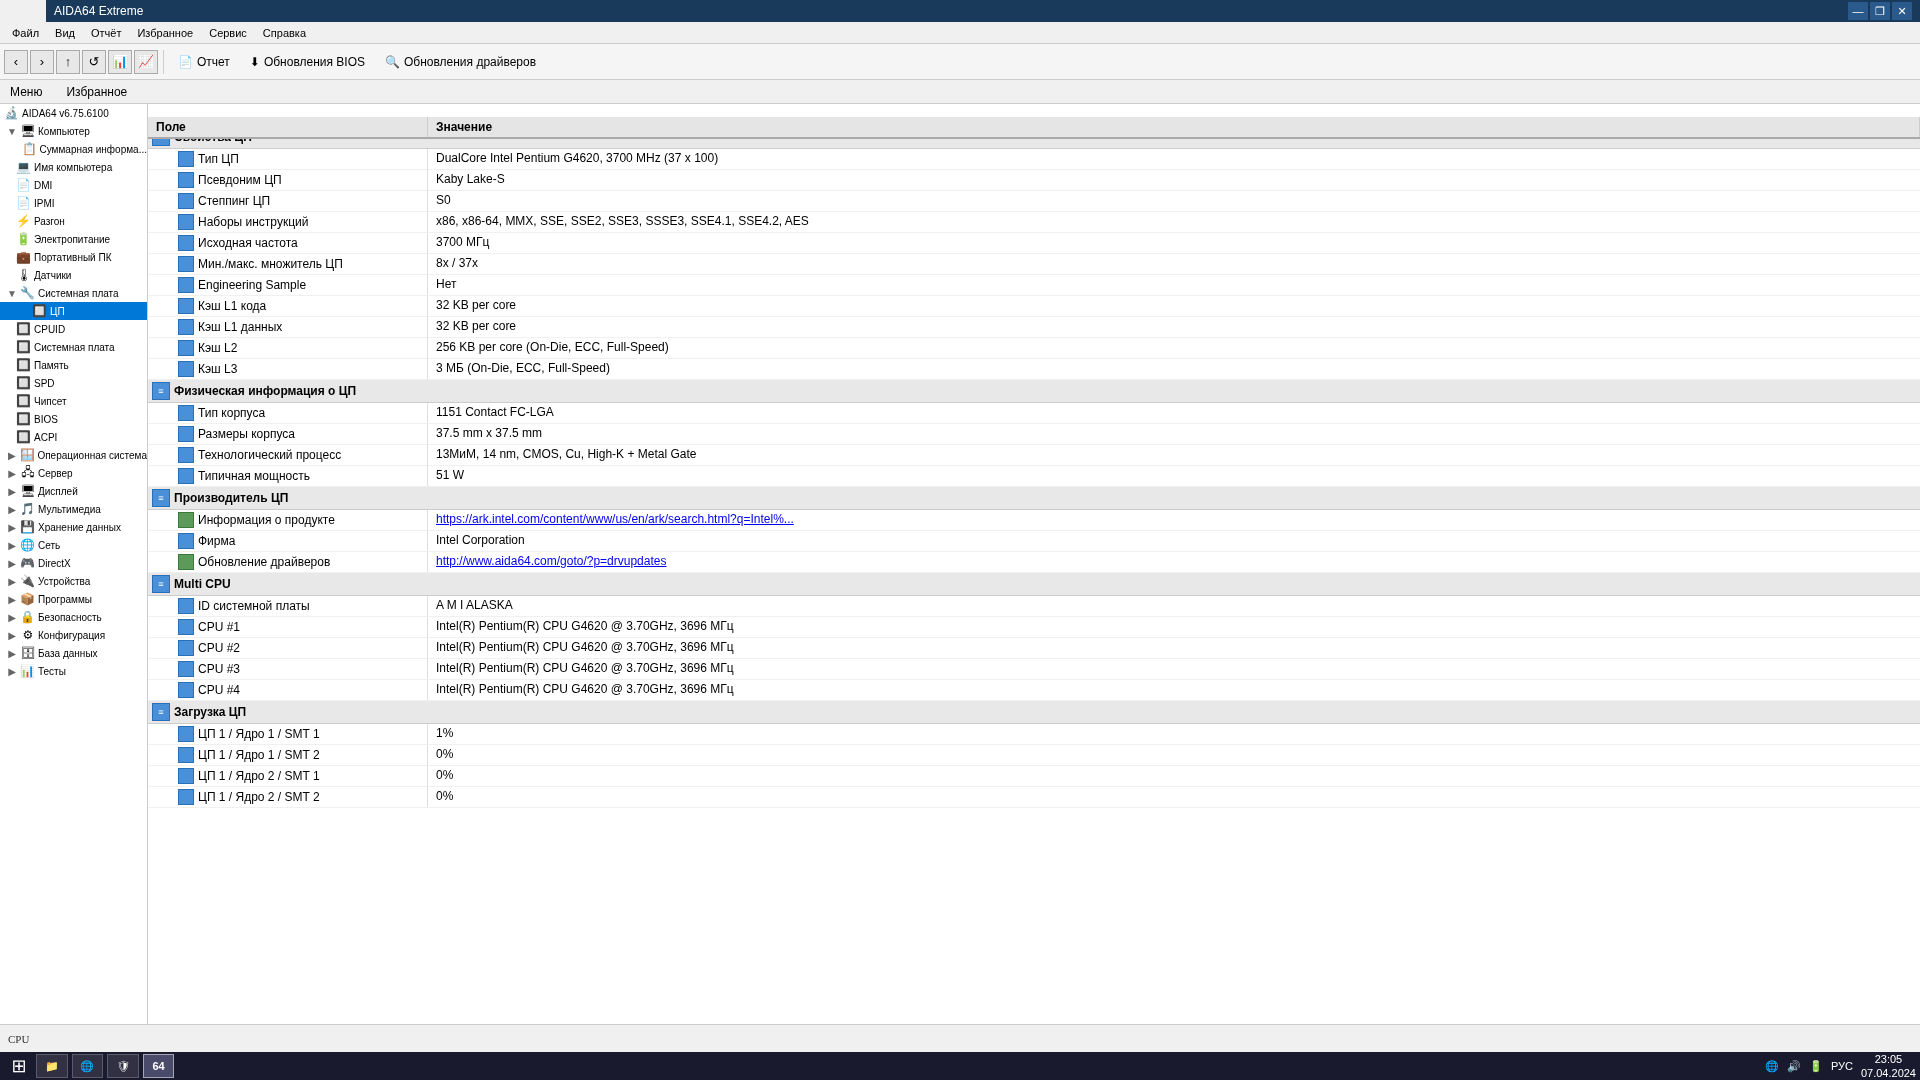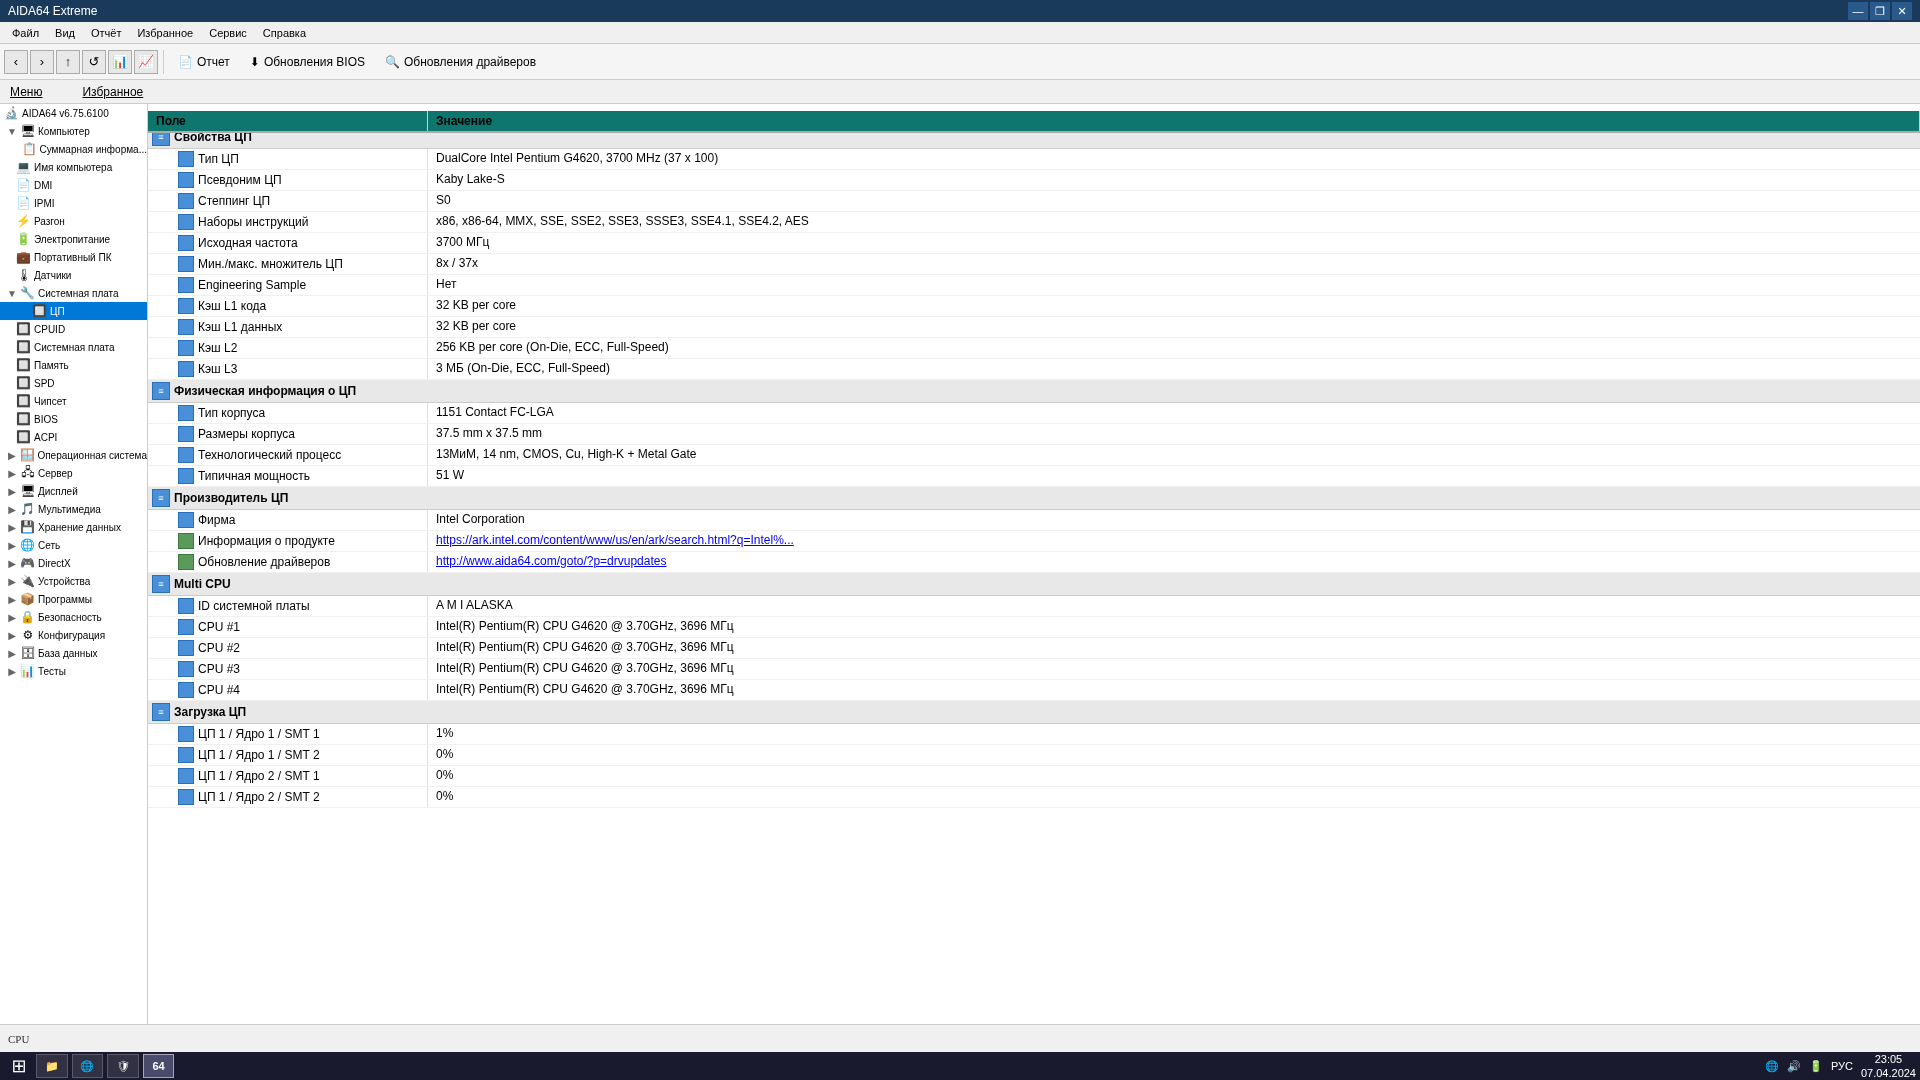--- a/index.html
+++ b/index.html
@@ -7,20 +7,21 @@
     
     
     #titlebar {
       background: #1a3a5c;
       color: white;
       height: 22px;
       display: flex;
       align-items: center;
       padding: 0 8px;
       justify-content: space-between;
+      margin-left: 46px;
     }
     #titlebar .controls { display: flex; gap: 2px; }
     #titlebar .ctrl-btn {
       width: 20px; height: 18px;
       background: #2a5a8c;
       border: none;
       color: white;
       font-size: 11px;
       cursor: pointer;
       display: flex; align-items: center; justify-content: center;
@@ -72,22 +73,21 @@
     }
 
     
     #secondbar {
       background: #f0f0f0;
       border-bottom: 1px solid #ccc;
       height: 24px;
       display: flex;
       align-items: center;
       padding: 0 4px;
-      gap: 28px;
-      text-decoration: underline;
+      gap: 12px;
     }
     .secondbar-item { font-size: 12px; cursor: pointer; padding: 2px 6px; }
 
     
     #main {
       display: flex;
       height: calc(1080px - 22px - 22px - 36px - 24px - 28px - 28px);
     }
 
     
@@ -129,24 +129,24 @@
     #content {
       flex: 1;
       background: white;
       overflow-y: auto;
       overflow-x: auto;
     }
     
     
     #col-headers {
       display: flex;
-      background: #0f766e;
+      background: #e5e5e5;
       border-bottom: 2px solid #aaa;
       position: sticky;
-      top: 7px;
+      top: 13px;
       z-index: 10;
     }
     .col-header {
       padding: 3px 8px;
       font-weight: bold;
       font-size: 12px;
       border-right: 1px solid #ccc;
     }
     .col-field { width: 280px; }
     .col-value { flex: 1; }
@@ -591,33 +591,33 @@
       </div>
       <div class="value-cell">51 W</div>
     </div>
 
     <div class="section-header">
       <div class="section-icon">≡</div>
       <span>Производитель ЦП</span>
     </div>
     <div class="data-row">
       <div class="field-cell">
-        <div class="field-icon"></div>
-        <span>Фирма</span>
-      </div>
-      <div class="value-cell">Intel Corporation</div>
-    </div>
-    <div class="data-row">
-      <div class="field-cell">
         <div class="field-icon green"></div>
         <span>Информация о продукте</span>
       </div>
       <div class="value-cell">
         <a class="value-link">https://ark.intel.com/content/www/us/en/ark/search.html?q=Intel%...</a>
       </div>
+    </div>
+    <div class="data-row">
+      <div class="field-cell">
+        <div class="field-icon"></div>
+        <span>Фирма</span>
+      </div>
+      <div class="value-cell">Intel Corporation</div>
     </div>
     <div class="data-row">
       <div class="field-cell">
         <div class="field-icon green"></div>
         <span>Обновление драйверов</span>
       </div>
       <div class="value-cell">
         <a class="value-link">http://www.aida64.com/goto/?p=drvupdates</a>
       </div>
     </div>

